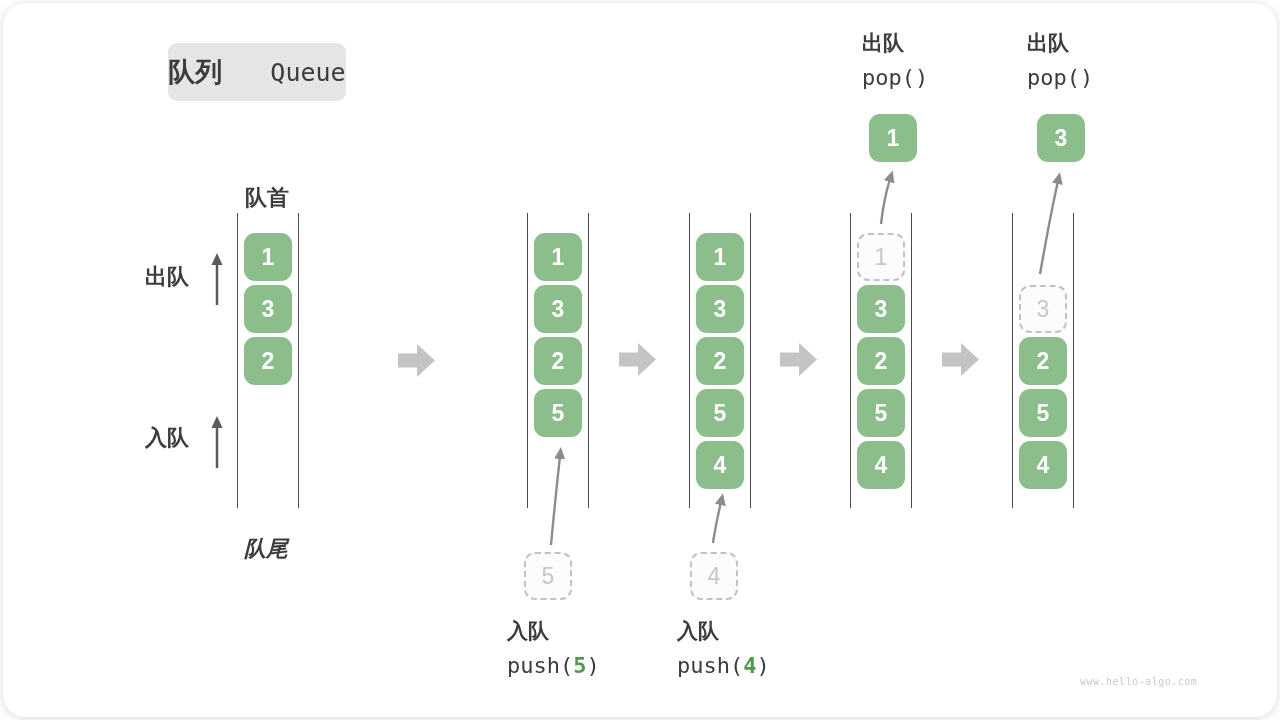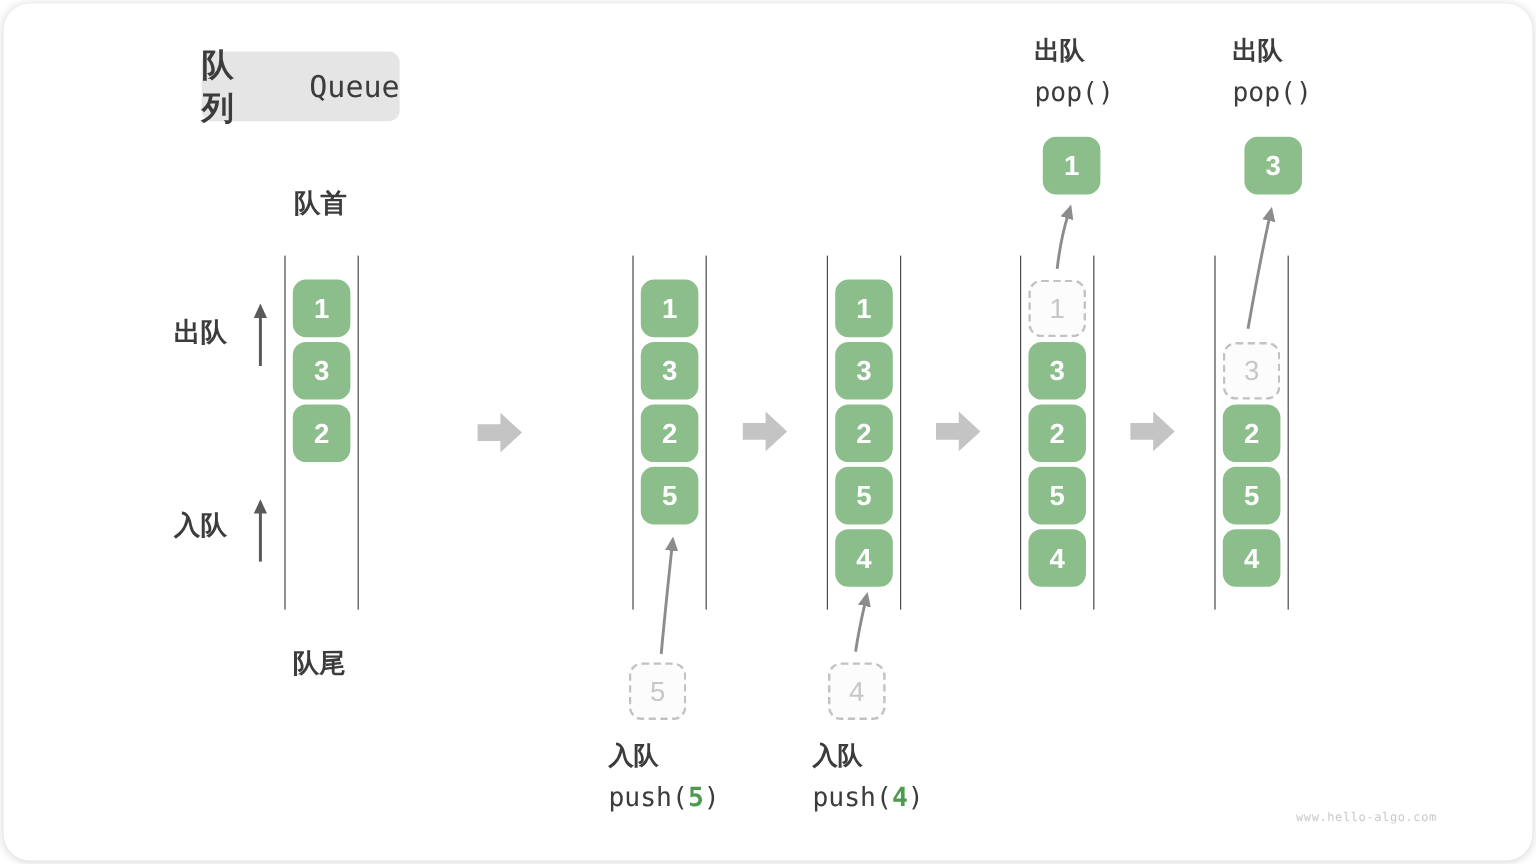--- a/index.html
+++ b/index.html
@@ -12,30 +12,30 @@
   .card{
     position:absolute;left:3px;top:3px;right:3px;bottom:3px;
     background:#ffffff;border-radius:22px;
     box-shadow:0 1px 8px rgba(0,0,0,0.16);
   }
   .abs{position:absolute;}
   .mono{font-family:"DejaVu Sans Mono","Liberation Mono",monospace;margin-left:36px;}
 
   
   .title-box{
-    left:168px;top:43px;width:165px;height:58px;
+    left:168px;top:43px;width:178px;height:58px;
     background:var(--title-bg,#E5E5E5);border-radius:9px;
     display:flex;align-items:center;justify-content:center;gap:12px;
   }
   .title-zh{font-size:27px;font-weight:bold;}
   .title-en{font-size:25px;}
 
   
   .side-label{font-size:22px;font-weight:bold;line-height:26px;}
-  .centered{text-align:center;}
+  .centered{text-align:center;margin-top:28px;}
 
   
   .qcol{
     top:213px;width:62px;height:295px;box-sizing:border-box;
     border-left:1.5px solid var(--rail,#4A4A4A);
     border-right:1.5px solid var(--rail,#4A4A4A);
   }
 
   
   .qbox{
@@ -66,21 +66,21 @@
 <body>
 
 <div class="card"></div>
 
 <div class="abs title-box">
   <span class="title-zh">队列</span>
   <span class="title-en mono">Queue</span>
 </div>
 
 <div class="abs side-label centered" style="left:217px;top:157px;width:100px;">队首</div>
-<div class="abs side-label centered" style="left:216px;top:540px;width:100px;">队尾</div>
+<div class="abs side-label centered" style="left:216px;top:508px;width:100px;font-style:italic;">队尾</div>
 <div class="abs side-label" style="left:145px;top:264px;">出队</div>
 <div class="abs side-label" style="left:145px;top:425px;">入队</div>
 
 <div class="abs qcol" style="left:237px;"></div>
 <div class="abs qcol" style="left:527px;"></div>
 <div class="abs qcol" style="left:689px;"></div>
 <div class="abs qcol" style="left:850px;"></div>
 <div class="abs qcol" style="left:1012px;"></div>
 
 <div class="abs qbox" style="left:244px;top:233px;">1</div>

